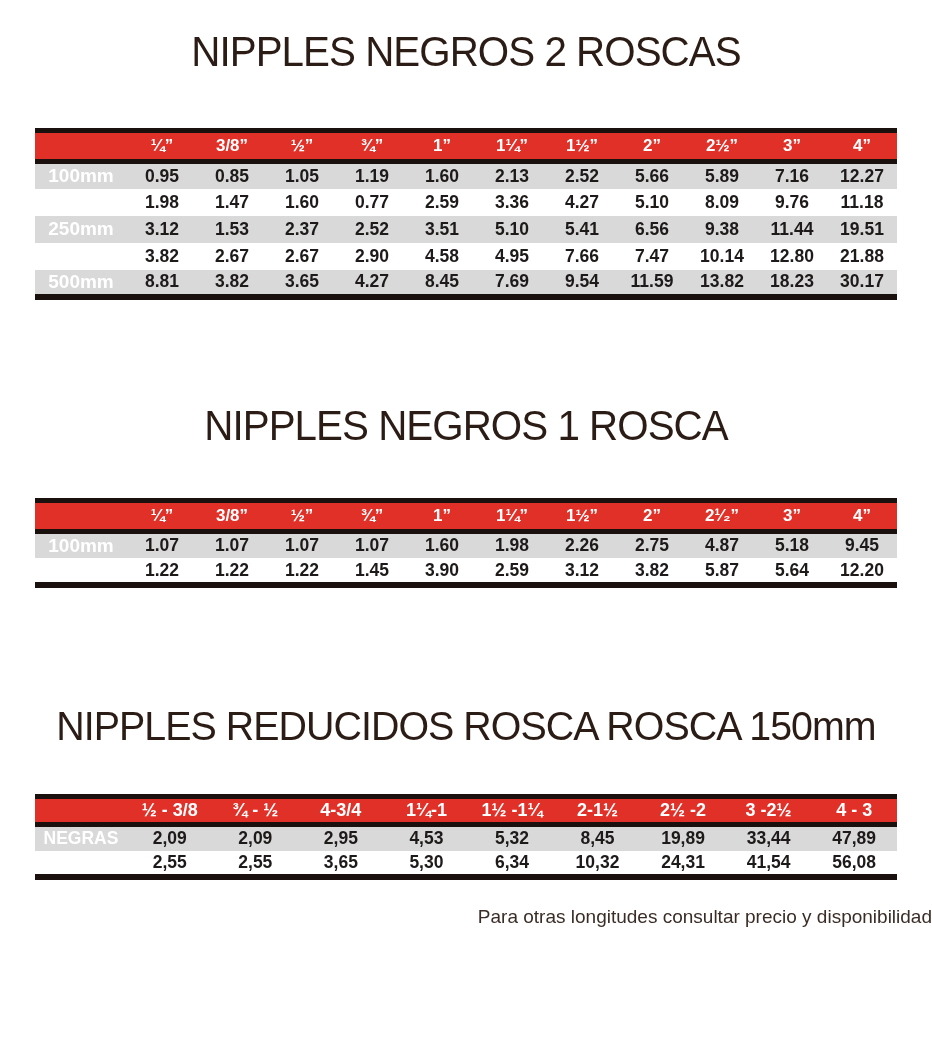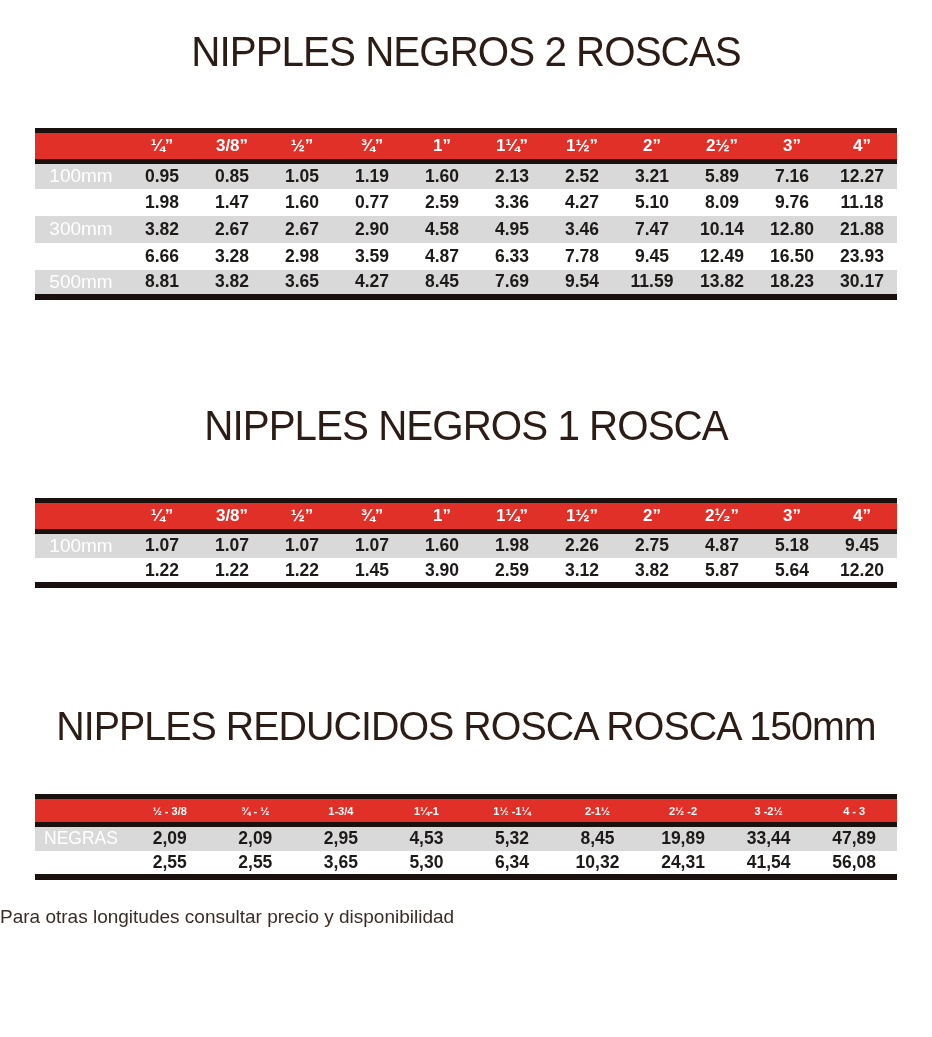--- a/index.html
+++ b/index.html
@@ -48,43 +48,43 @@
   }
   .price-table th{
     height:31px;
     color:var(--header-text);
     font-weight:700;
     font-size:17px;
     text-align:center;
     vertical-align:middle;
     white-space:nowrap;
   }
-  .price-table.third th{height:28px;font-size:11px;}
+  .price-table.third th{height:28px;font-size:18px;}
   .price-table td{
     height:27px;
     font-weight:700;
     font-size:17.5px;
     color:var(--cell-text);
     text-align:center;
     vertical-align:middle;
     white-space:nowrap;
   }
   .price-table.third td{height:26px;}
   .price-table tbody tr:nth-child(odd) td{background:var(--row-gray);}
   .price-table tbody tr:nth-child(even) td{background:var(--row-white);}
   .price-table tbody td.rowlabel{
     background:var(--header-red);
     color:#fff;
     font-size:19px;
-    font-weight:400;
+    font-weight:700;
   }
   .price-table.third tbody td.rowlabel{font-size:17.5px;}
   .footer-note{
     margin-top:26px;
-    text-align:left;
+    text-align:right;
     font-size:19px;
     color:var(--footer-color);
   }
 </style>
 </head>
 <body>
 
 <h1 class="title t1">NIPPLES NEGROS 2 ROSCAS</h1>
 <table class="price-table first">
   <colgroup>
@@ -120,66 +120,66 @@
   <tbody>
       <tr>
         <td class="rowlabel">100mm</td>
         <td>0.95</td>
         <td>0.85</td>
         <td>1.05</td>
         <td>1.19</td>
         <td>1.60</td>
         <td>2.13</td>
         <td>2.52</td>
-        <td>3.21</td>
+        <td>5.66</td>
         <td>5.89</td>
         <td>7.16</td>
         <td>12.27</td>
       </tr>
       <tr>
         <td class="rowlabel">200mm</td>
         <td>1.98</td>
         <td>1.47</td>
         <td>1.60</td>
         <td>0.77</td>
         <td>2.59</td>
         <td>3.36</td>
         <td>4.27</td>
         <td>5.10</td>
         <td>8.09</td>
         <td>9.76</td>
         <td>11.18</td>
       </tr>
       <tr>
+        <td class="rowlabel">250mm</td>
+        <td>3.12</td>
+        <td>1.53</td>
+        <td>2.37</td>
+        <td>2.52</td>
+        <td>3.51</td>
+        <td>5.10</td>
+        <td>5.41</td>
+        <td>6.56</td>
+        <td>9.38</td>
+        <td>11.44</td>
+        <td>19.51</td>
+      </tr>
+      <tr>
         <td class="rowlabel">300mm</td>
         <td>3.82</td>
         <td>2.67</td>
         <td>2.67</td>
         <td>2.90</td>
         <td>4.58</td>
         <td>4.95</td>
-        <td>3.46</td>
+        <td>7.66</td>
         <td>7.47</td>
         <td>10.14</td>
         <td>12.80</td>
         <td>21.88</td>
-      </tr>
-      <tr>
-        <td class="rowlabel">400mm</td>
-        <td>6.66</td>
-        <td>3.28</td>
-        <td>2.98</td>
-        <td>3.59</td>
-        <td>4.87</td>
-        <td>6.33</td>
-        <td>7.78</td>
-        <td>9.45</td>
-        <td>12.49</td>
-        <td>16.50</td>
-        <td>23.93</td>
       </tr>
       <tr>
         <td class="rowlabel">500mm</td>
         <td>8.81</td>
         <td>3.82</td>
         <td>3.65</td>
         <td>4.27</td>
         <td>8.45</td>
         <td>7.69</td>
         <td>9.54</td>
@@ -267,21 +267,21 @@
       <col>
       <col>
       <col>
       <col>
     </colgroup>
   <thead>
       <tr>
         <th></th>
         <th>½ - 3/8</th>
         <th>¾ - ½</th>
-        <th>1-3/4</th>
+        <th>4-3/4</th>
         <th>1¼-1</th>
         <th>1½ -1¼</th>
         <th>2-1½</th>
         <th>2½ -2</th>
         <th>3 -2½</th>
         <th>4 - 3</th>
       </tr>
     </thead>
   <tbody>
       <tr>

